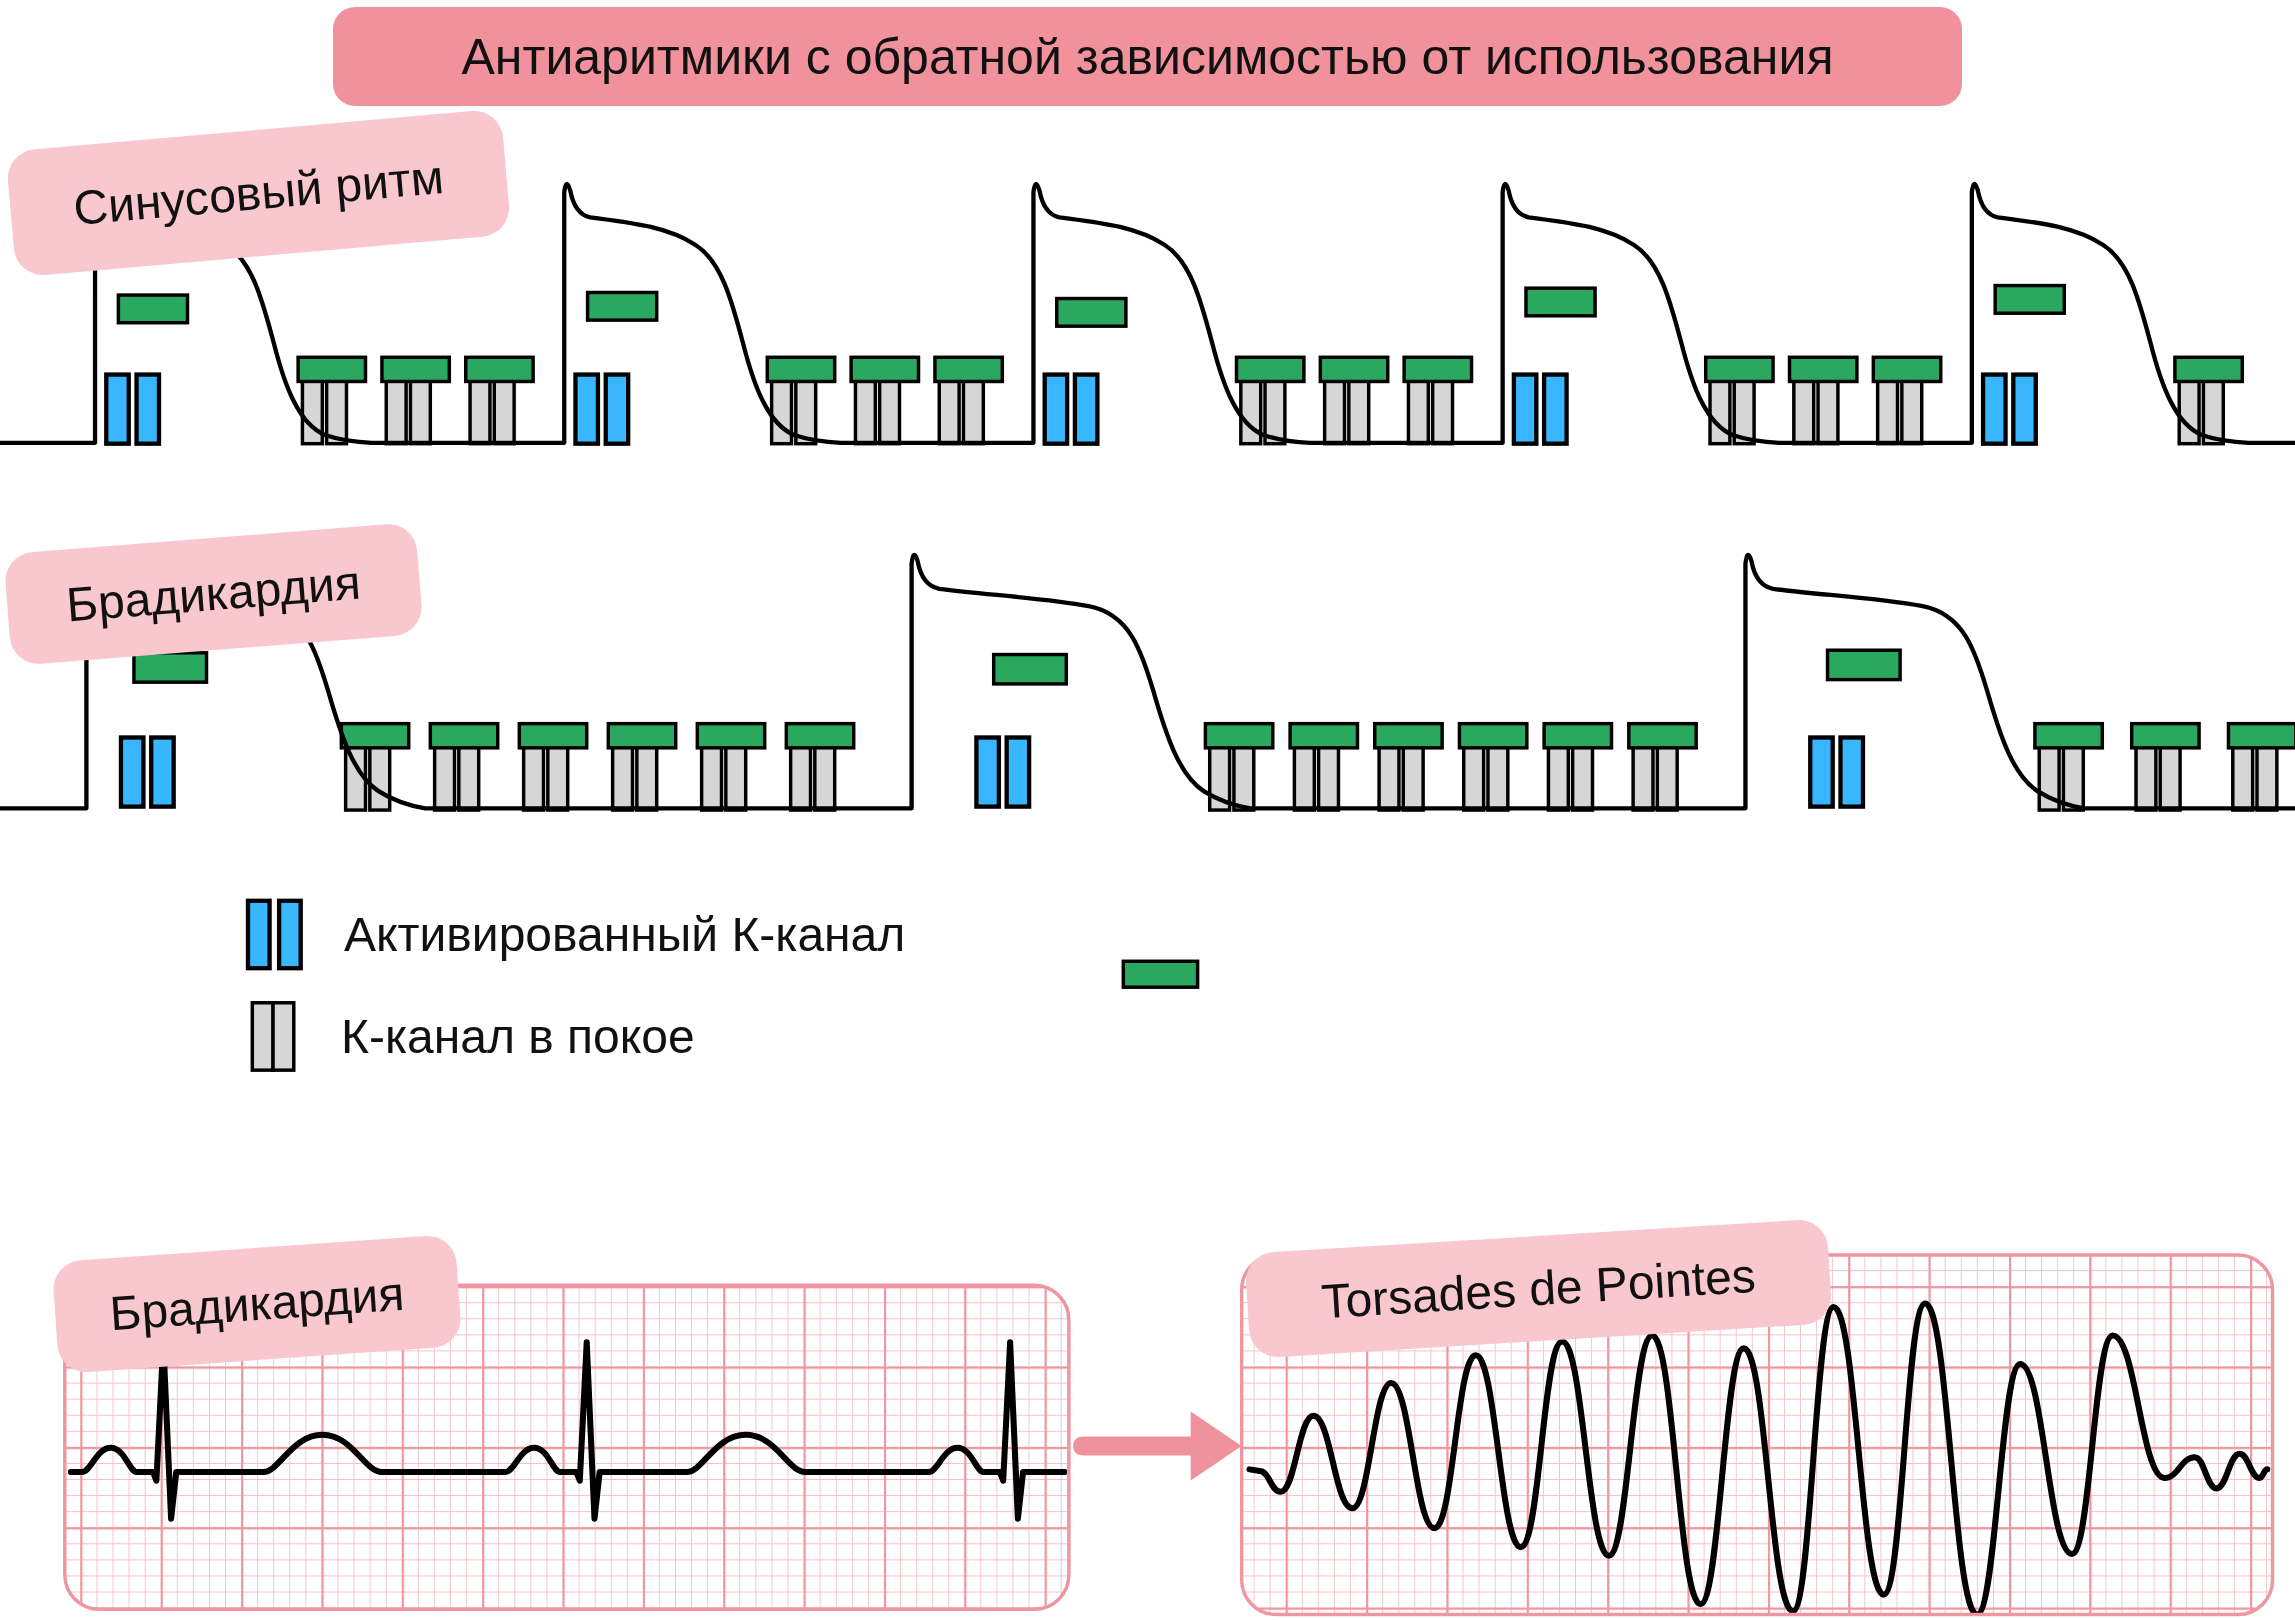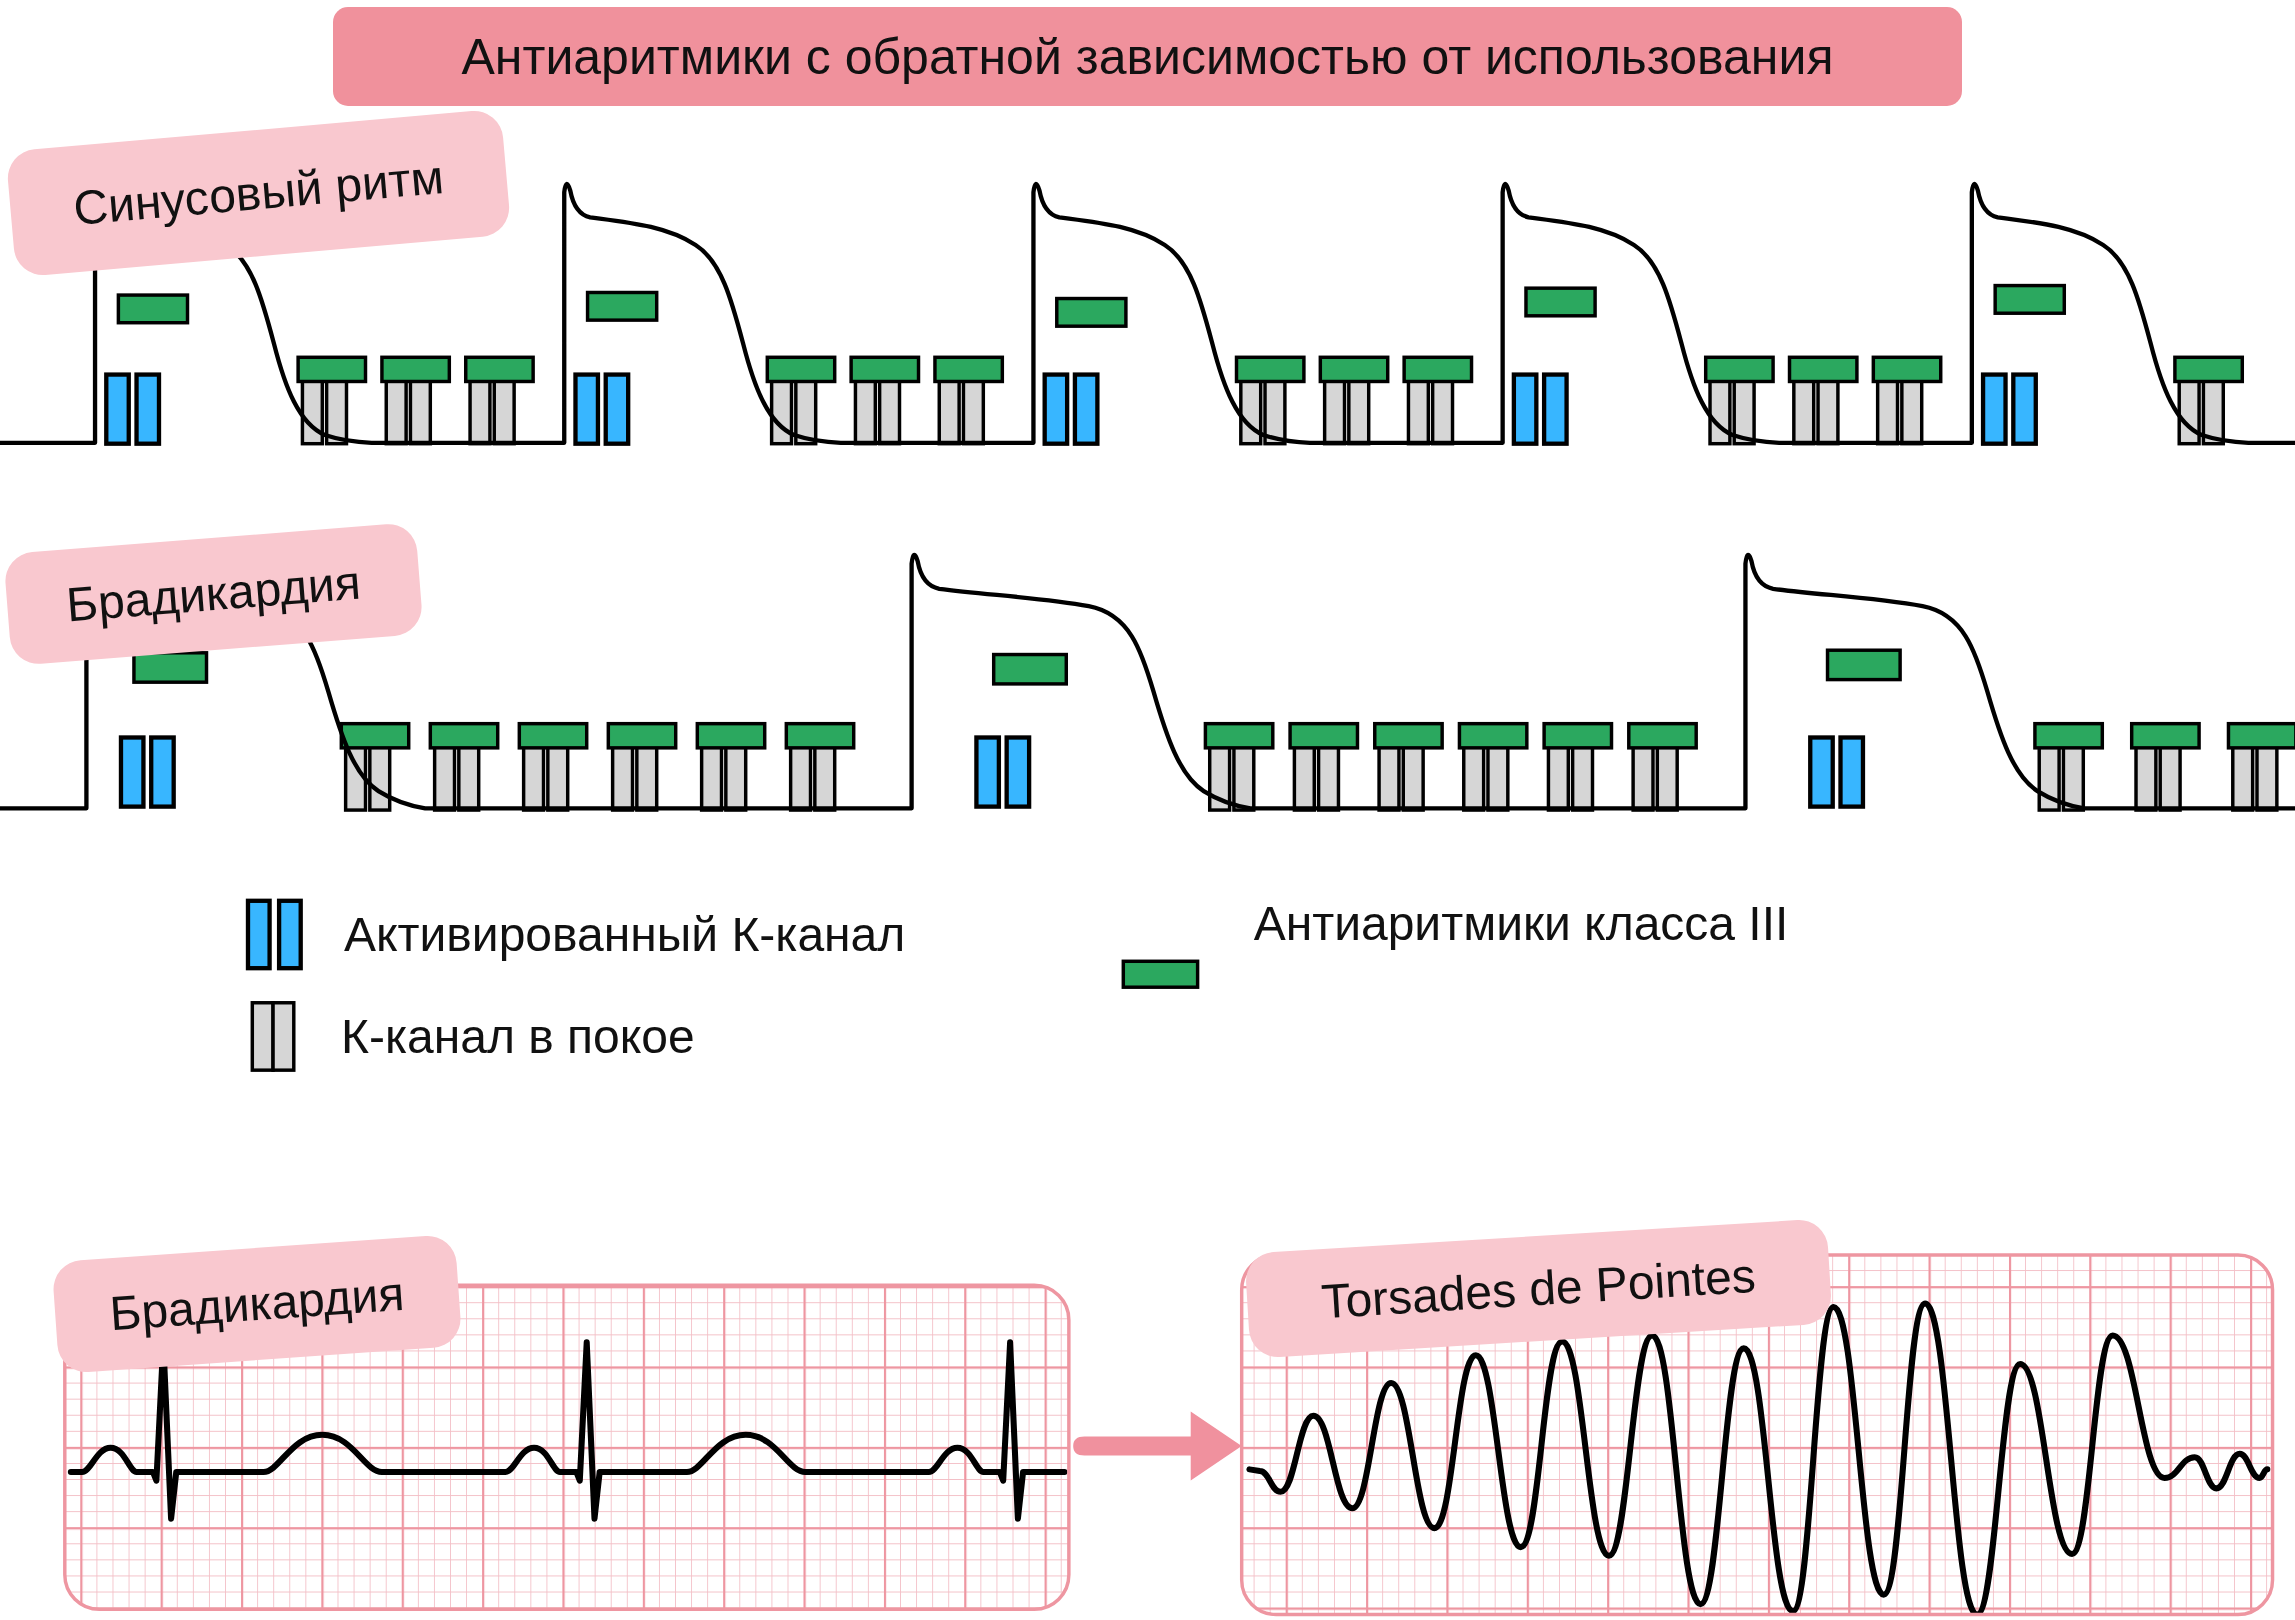--- a/index.html
+++ b/index.html
@@ -15,21 +15,21 @@
   .pillar{fill:var(--resting_channel);stroke:#000;stroke-width:4;}
   .ecg-border{fill:none;stroke:var(--ecg_grid_major);stroke-width:4;}
   .arrow{fill:var(--arrow);}
 
   
   .tag{position:absolute;display:flex;align-items:center;justify-content:center;
        background:var(--label_box);border-radius:29px;font-size:48px;font-weight:500;
        text-align:center;line-height:1.15;}
   .title-box{position:absolute;left:333px;top:7px;width:1629px;height:99px;
        display:flex;align-items:center;justify-content:center;
-       background:var(--title_box);border-radius:15px;font-size:50px;font-weight:500;}
+       background:var(--title_box);border-radius:22px;font-size:50px;font-weight:500;}
   .tag-sinus{left:10.4px;top:130px;width:497px;height:126px;transform:rotate(-5deg);}
   .tag-brady-row{left:7px;top:538px;width:413px;height:112px;transform:rotate(-4.5deg);}
   .tag-ecg-left{left:55px;top:1248px;width:404px;height:112px;transform:rotate(-4deg);}
   .tag-ecg-right{left:1247px;top:1236px;width:583px;height:105px;transform:rotate(-3.5deg);}
 
   
   .legend-text{position:absolute;display:flex;align-items:center;font-size:48px;}
   .lg-activated{left:344px;top:897px;height:74px;}
   .lg-resting{left:341px;top:999px;height:74px;}
   .lg-class3{left:1210px;top:886px;width:622px;display:block;text-align:center;line-height:1.58;font-size:48px;position:absolute;}
@@ -225,21 +225,20 @@
     <span>Брадикардия</span>
   </div>
 
   <div class="legend-text lg-resting">
     <span>К-канал в покое</span>
   </div>
   <div class="legend-text lg-activated">
     <span>Активированный К-канал</span>
   </div>
   <div class="lg-class3">
-    <span>Антиаритмики класса III</span>
   </div>
 
   <div class="tag tag-ecg-left">
     <span>Брадикардия</span>
   </div>
   <div class="tag tag-ecg-right">
     <span>Torsades de Pointes</span>
   </div>
 
 </div>

